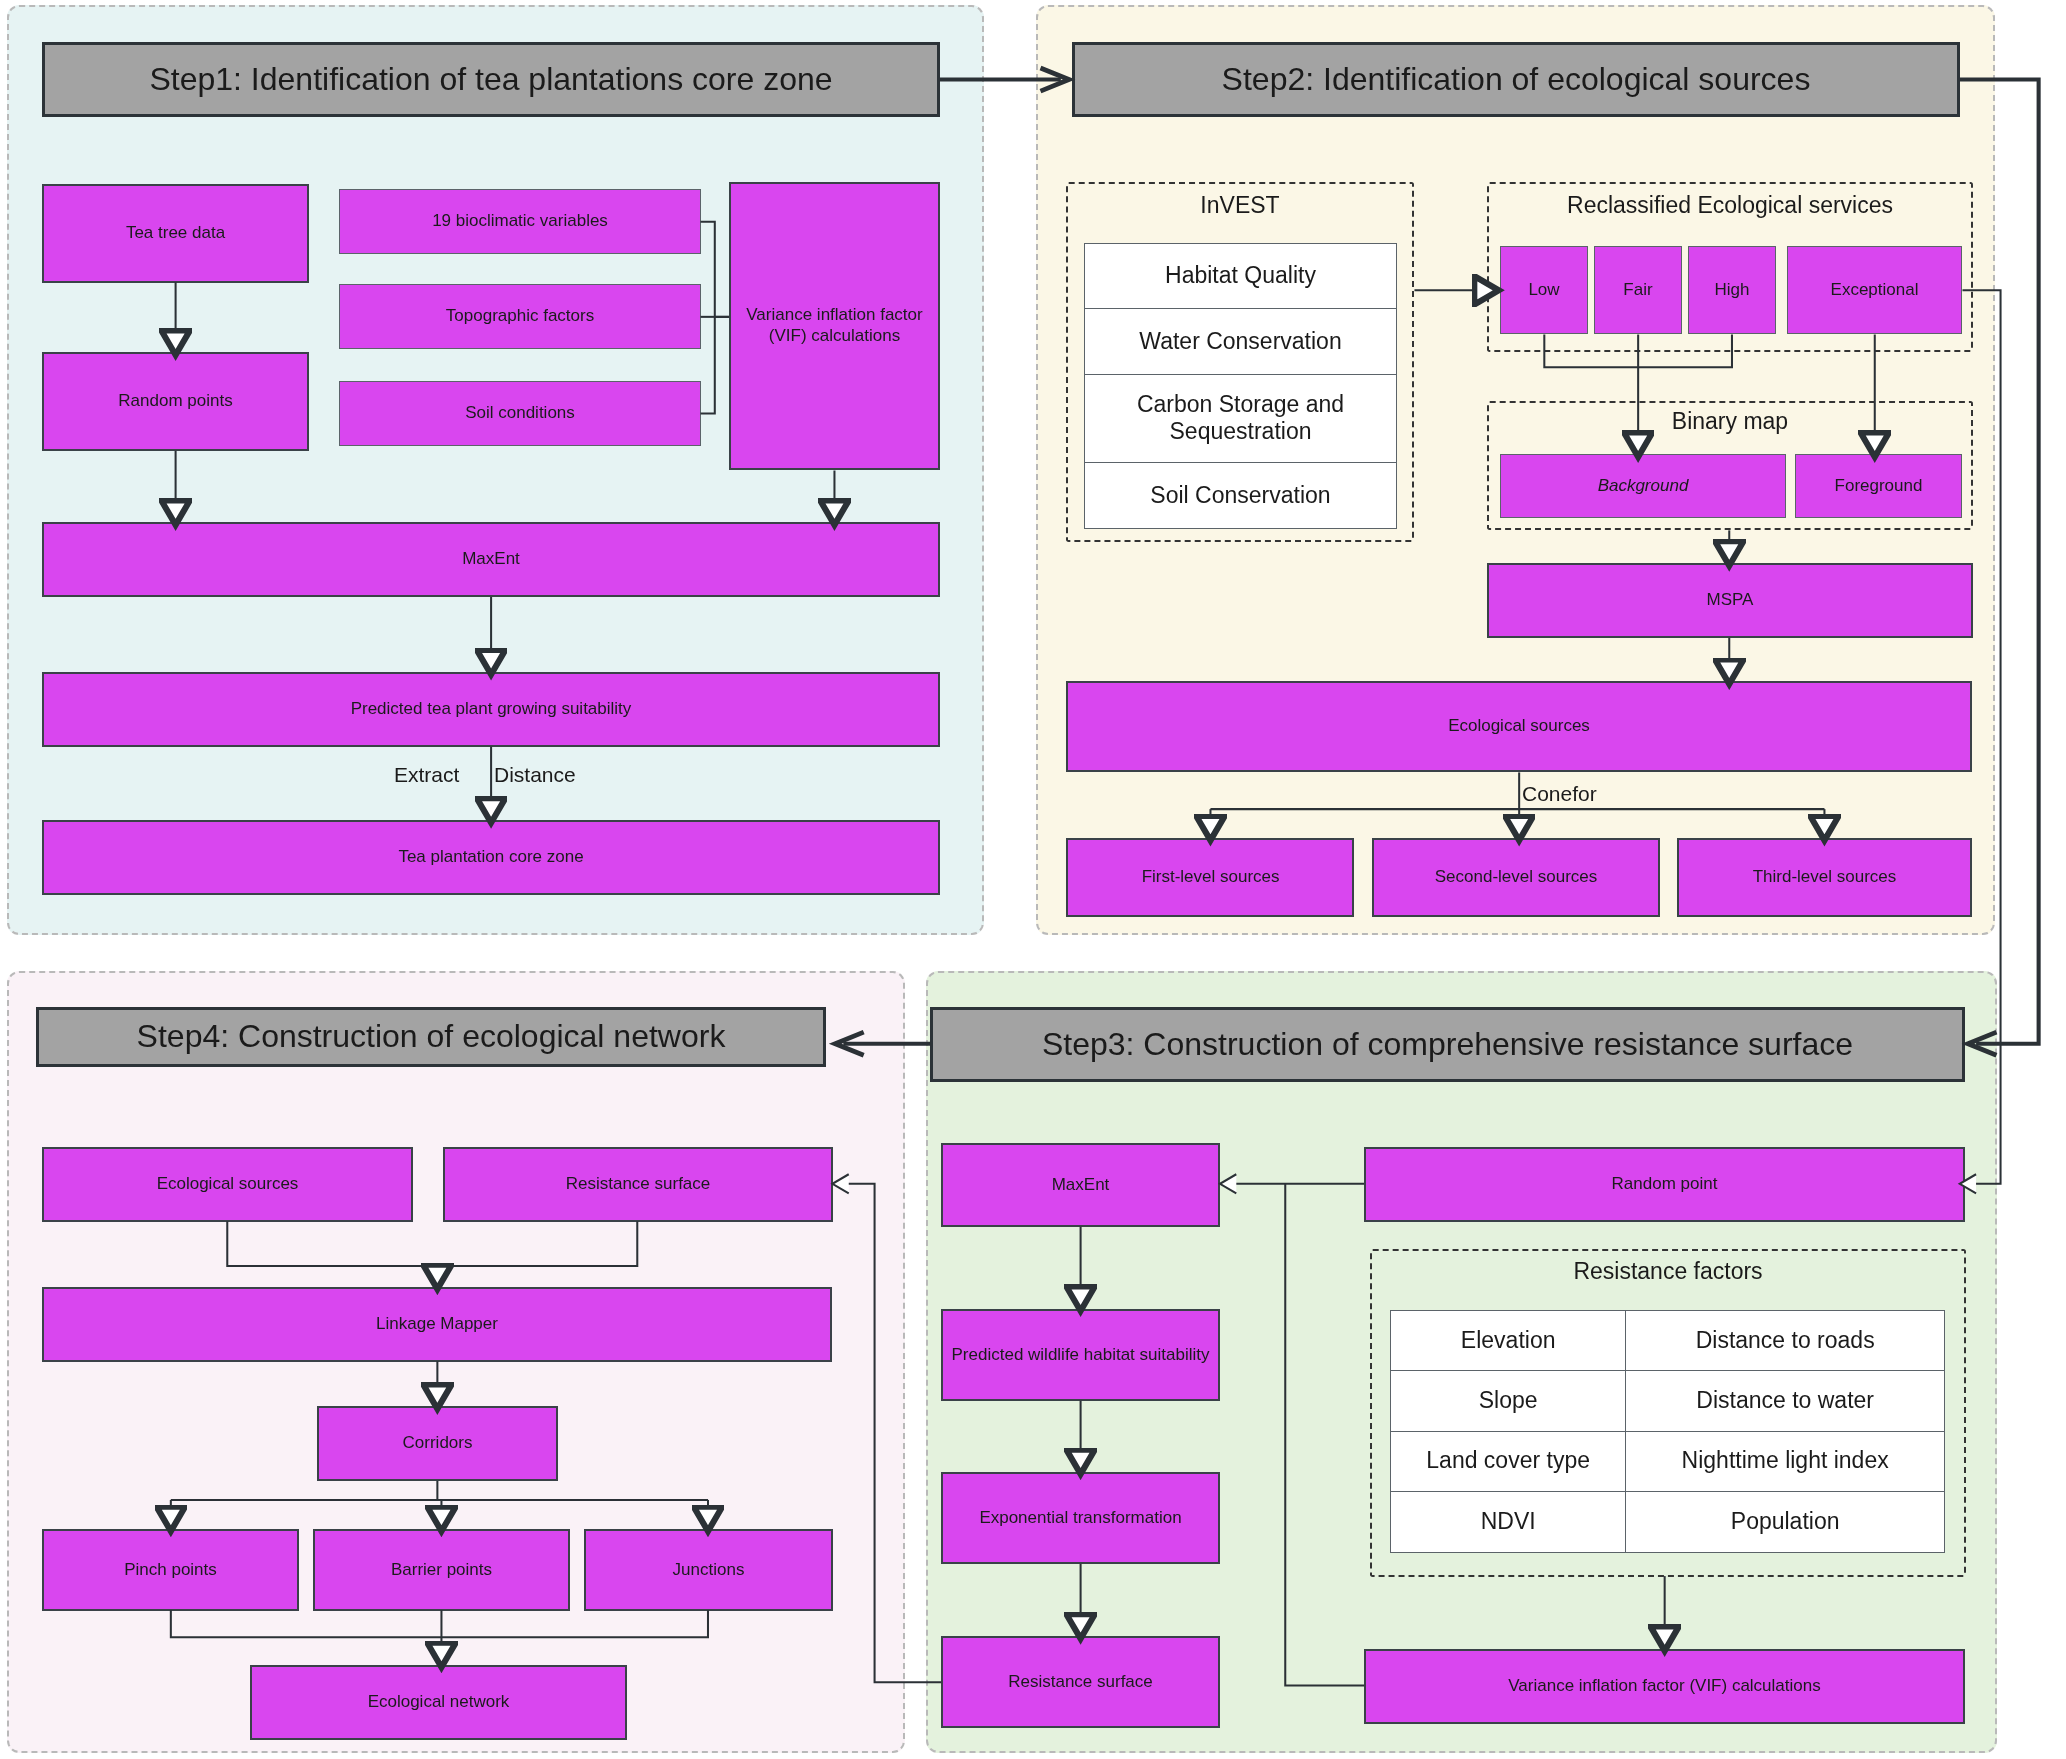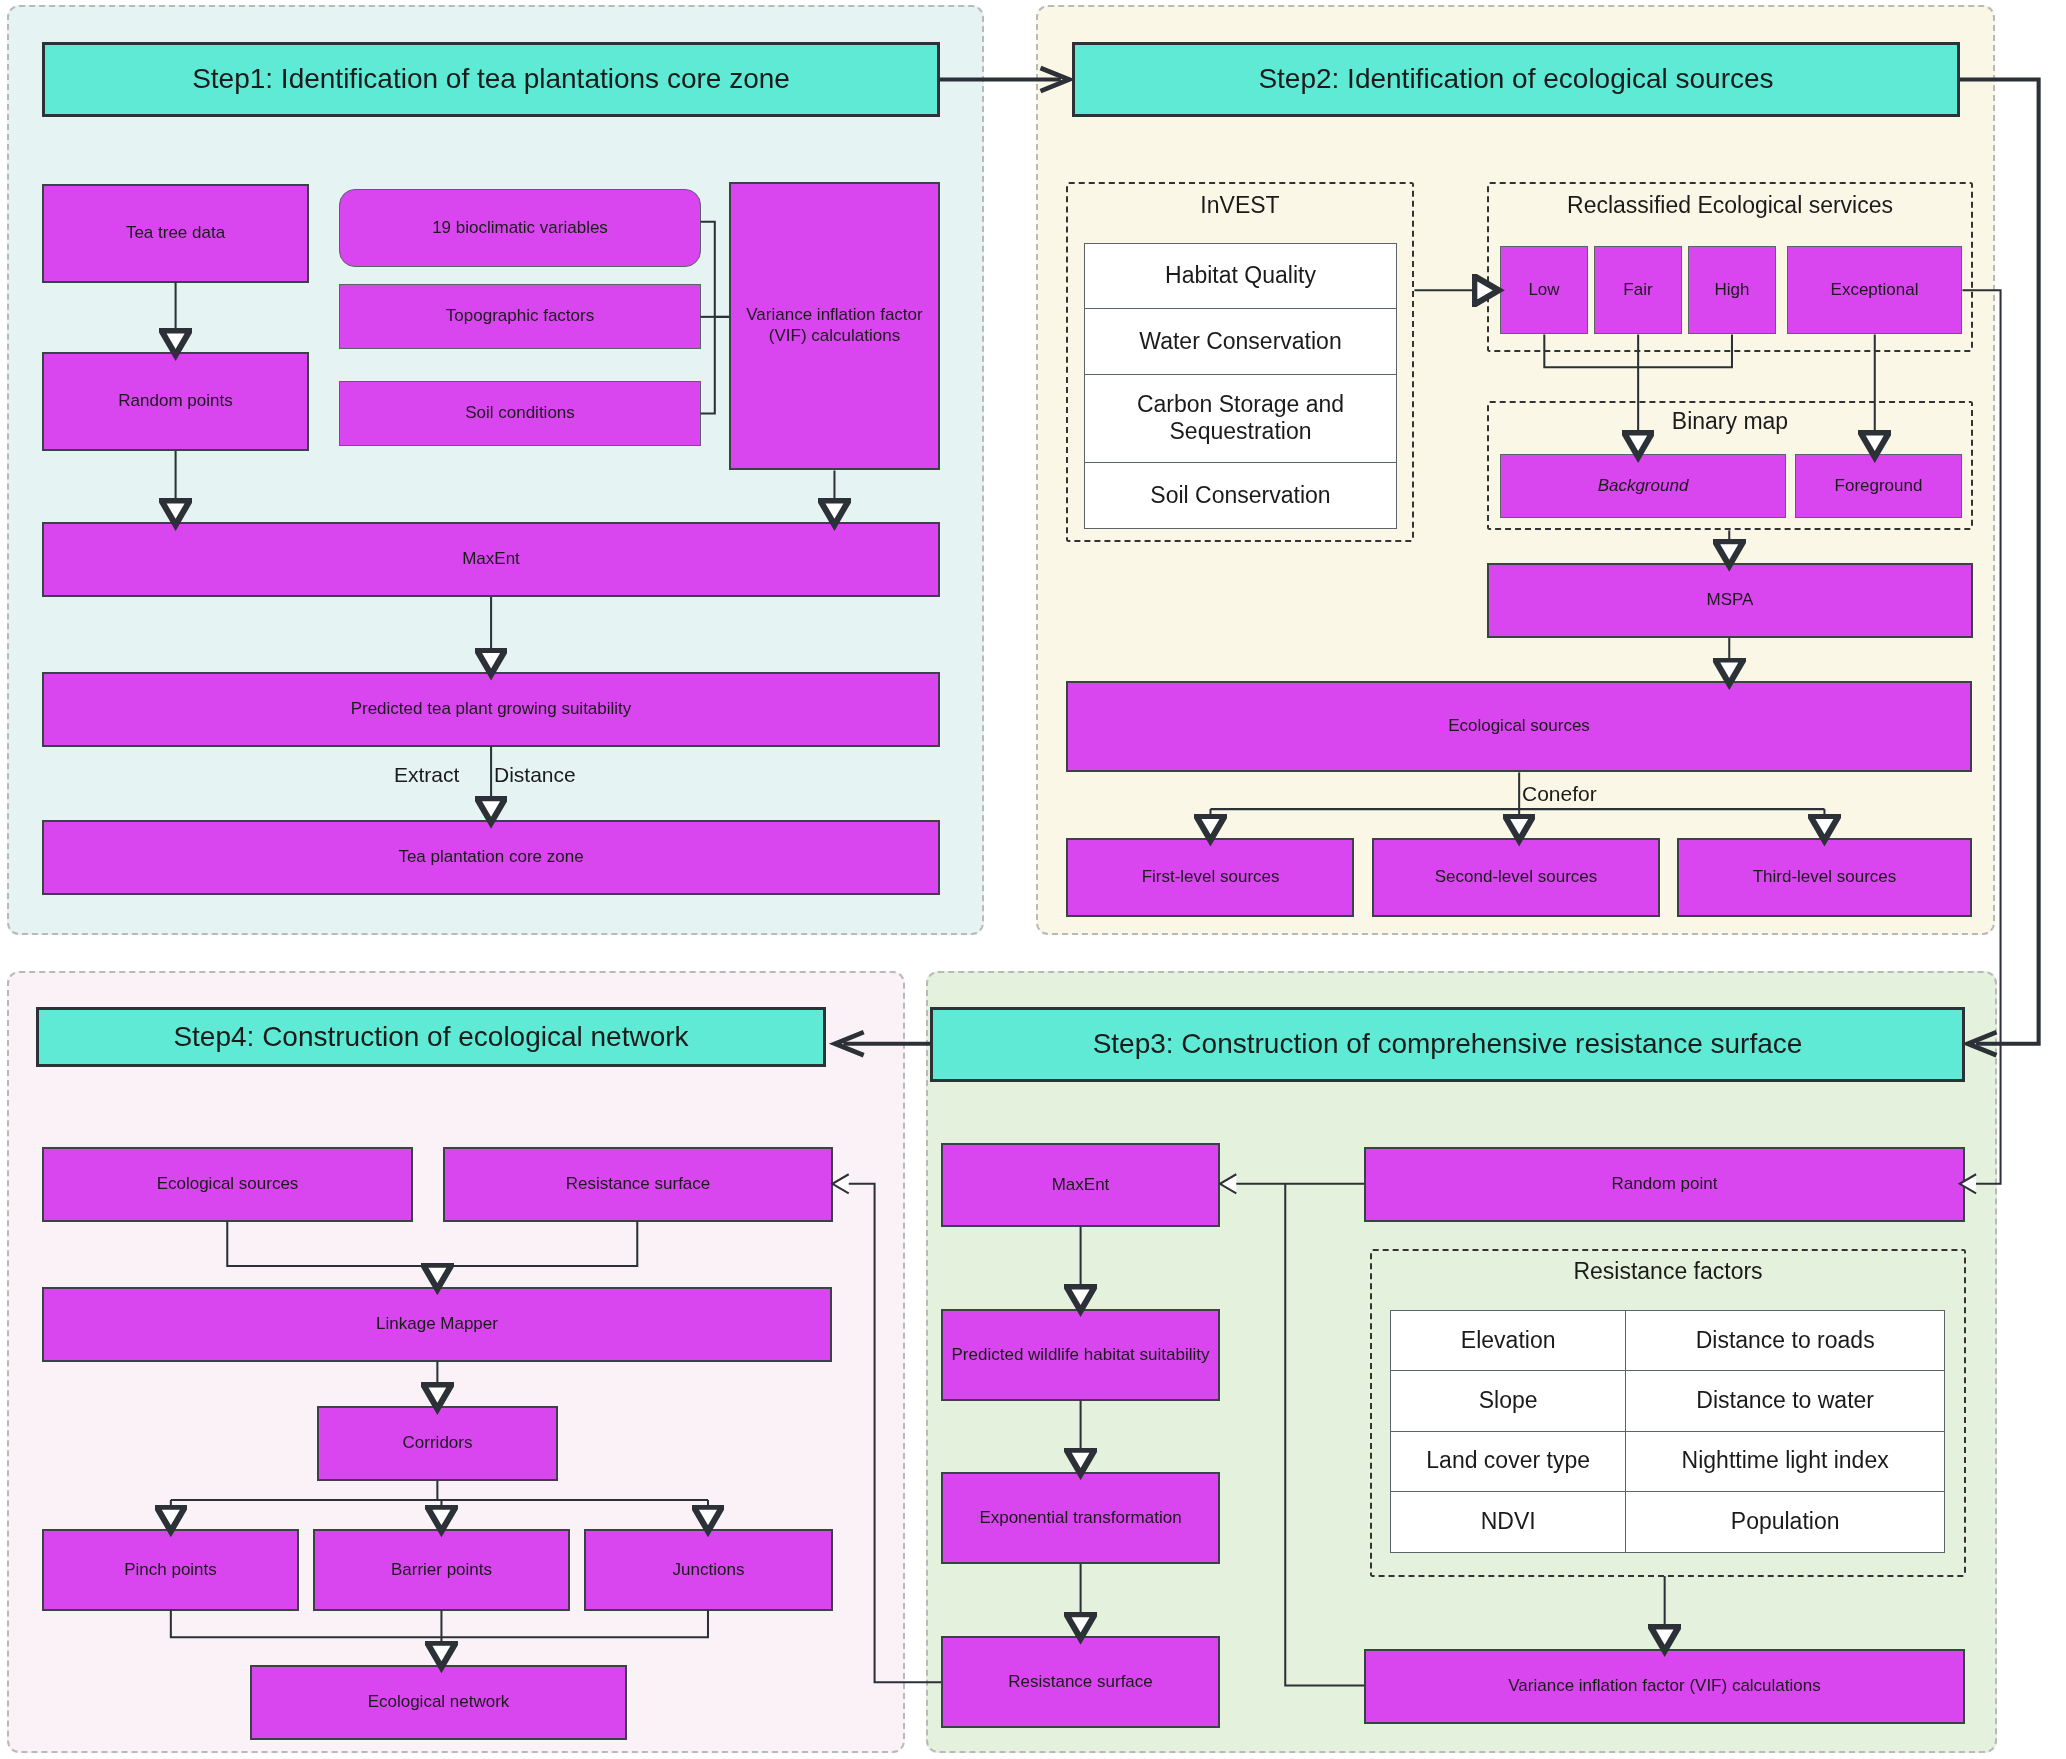--- a/index.html
+++ b/index.html
@@ -9,21 +9,21 @@
   .panel{position:absolute;border:2px dashed #b9b9b9;border-radius:12.2px;box-sizing:border-box;}
   .panel.p1{background:#e6f3f3;}
   .panel.p2{background:#fbf7e6;}
   .panel.p3{background:#e4f2dd;}
   .panel.p4{background:#faf2f7;}
 
   .box{position:absolute;box-sizing:border-box;background:#d946ef;border:2px solid #3a4248;
        display:flex;align-items:center;justify-content:center;text-align:center;
        color:#1b1b1b;font-size:17px;line-height:1.22;padding:2.7px 6.8px;}
   .box.thin{border:1.4px solid #5b6369;}
-  .box.head{background:#5eead4;border:3.4px solid #2c3338;font-size:28px;}
+  .box.head{background:#a3a3a3;border:3.4px solid #2c3338;font-size:32px;}
 
   .group{position:absolute;box-sizing:border-box;border:2px dashed #333;border-radius:2.7px;
          background:transparent;}
   .grouptitle{position:absolute;width:100%;text-align:center;font-size:23px;color:#1b1b1b;}
 
   .tbl{position:absolute;box-sizing:border-box;border:1.4px solid #5b6369;background:#fff;
        display:grid;}
   .tbl > div{display:flex;align-items:center;justify-content:center;text-align:center;
              font-size:23px;color:#1b1b1b;box-sizing:border-box;line-height:1.2;}
   .tbl.stack > div{border-bottom:1.4px solid #5b6369;}
@@ -54,21 +54,21 @@
     <span>Step1: Identification of tea plantations core zone</span>
   </div>
 
   <div class="box" style="left:42px;top:184px;width:267px;height:99px;">
     <span>Tea tree data</span>
   </div>
   <div class="box" style="left:42px;top:352px;width:267px;height:99px;">
     <span>Random points</span>
   </div>
 
-  <div class="box thin" style="left:339px;top:189px;width:362px;height:78px;border-radius:16px;">
+  <div class="box thin" style="left:339px;top:189px;width:362px;height:65px;">
     <span>19 bioclimatic variables</span>
   </div>
   <div class="box thin" style="left:339px;top:284px;width:362px;height:65px;">
     <span>Topographic factors</span>
   </div>
   <div class="box thin" style="left:339px;top:381px;width:362px;height:65px;">
     <span>Soil conditions</span>
   </div>
 
   <div class="box" style="left:729px;top:182px;width:211px;height:288px;">

